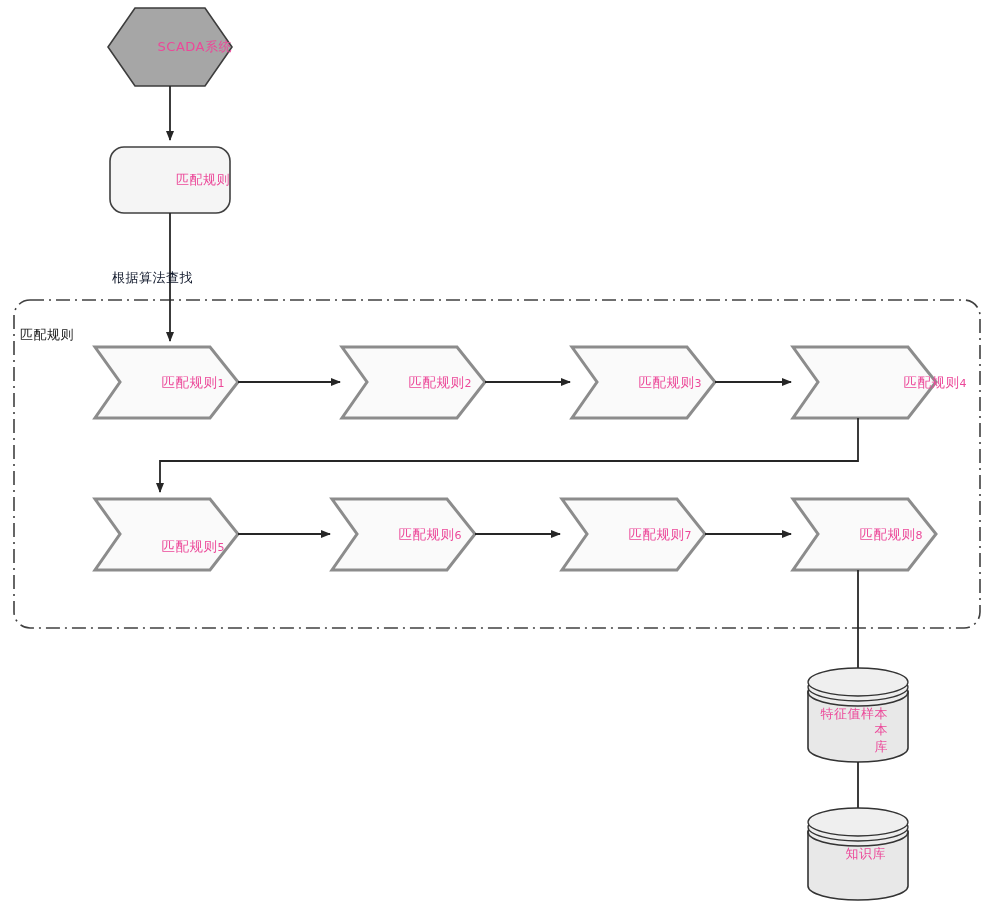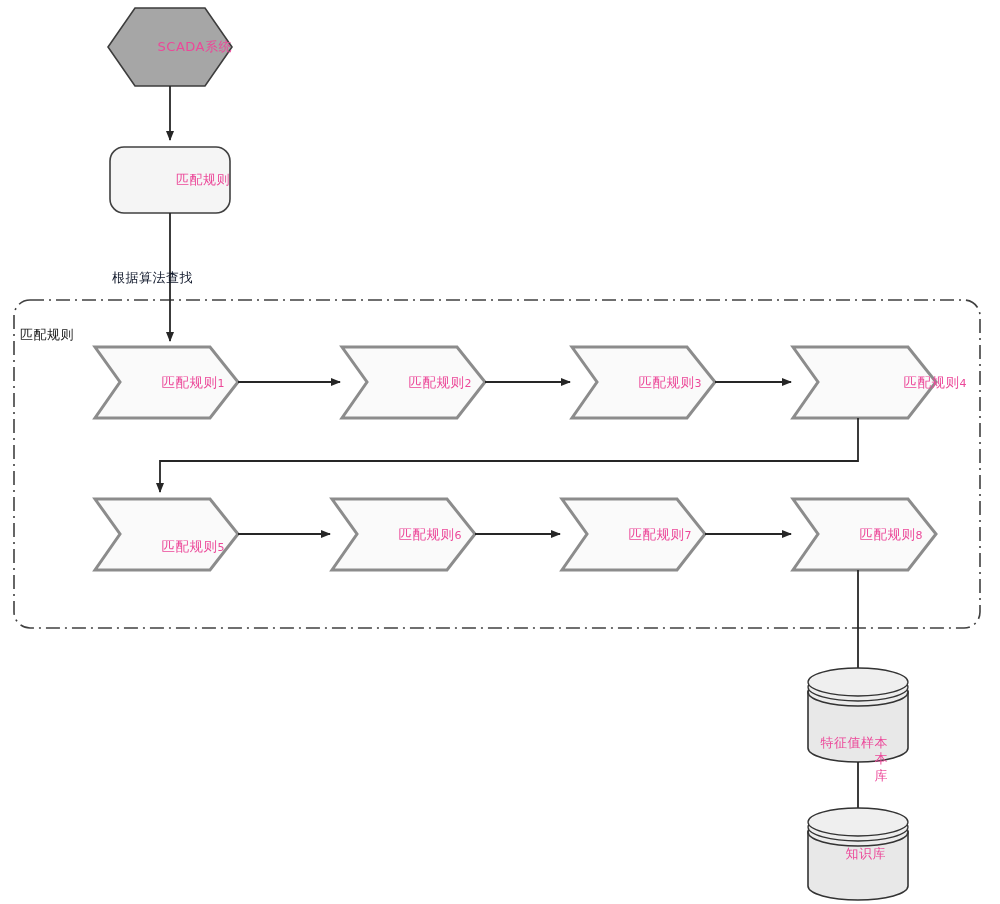--- a/index.html
+++ b/index.html
@@ -135,18 +135,18 @@
 <div class="lbl node-label" style="left:347px; top:526px; width:115px;">
   <span>匹配规则</span><span class="sub">6</span>
 </div>
 <div class="lbl node-label" style="left:577px; top:526px; width:115px;">
   <span>匹配规则</span><span class="sub">7</span>
 </div>
 <div class="lbl node-label" style="left:808px; top:526px; width:115px;">
   <span>匹配规则</span><span class="sub">8</span>
 </div>
 
-<div class="lbl lbl-multi" style="left:808px; top:735px; width:80px;">
+<div class="lbl lbl-multi" style="left:808px; top:706px; width:80px;">
   <div>特征值样本本</div>
   <div>库</div>
 </div>
 
 <div class="lbl" style="left:808px; top:846px; width:78px;">知识库</div>
 
 </body></html>

